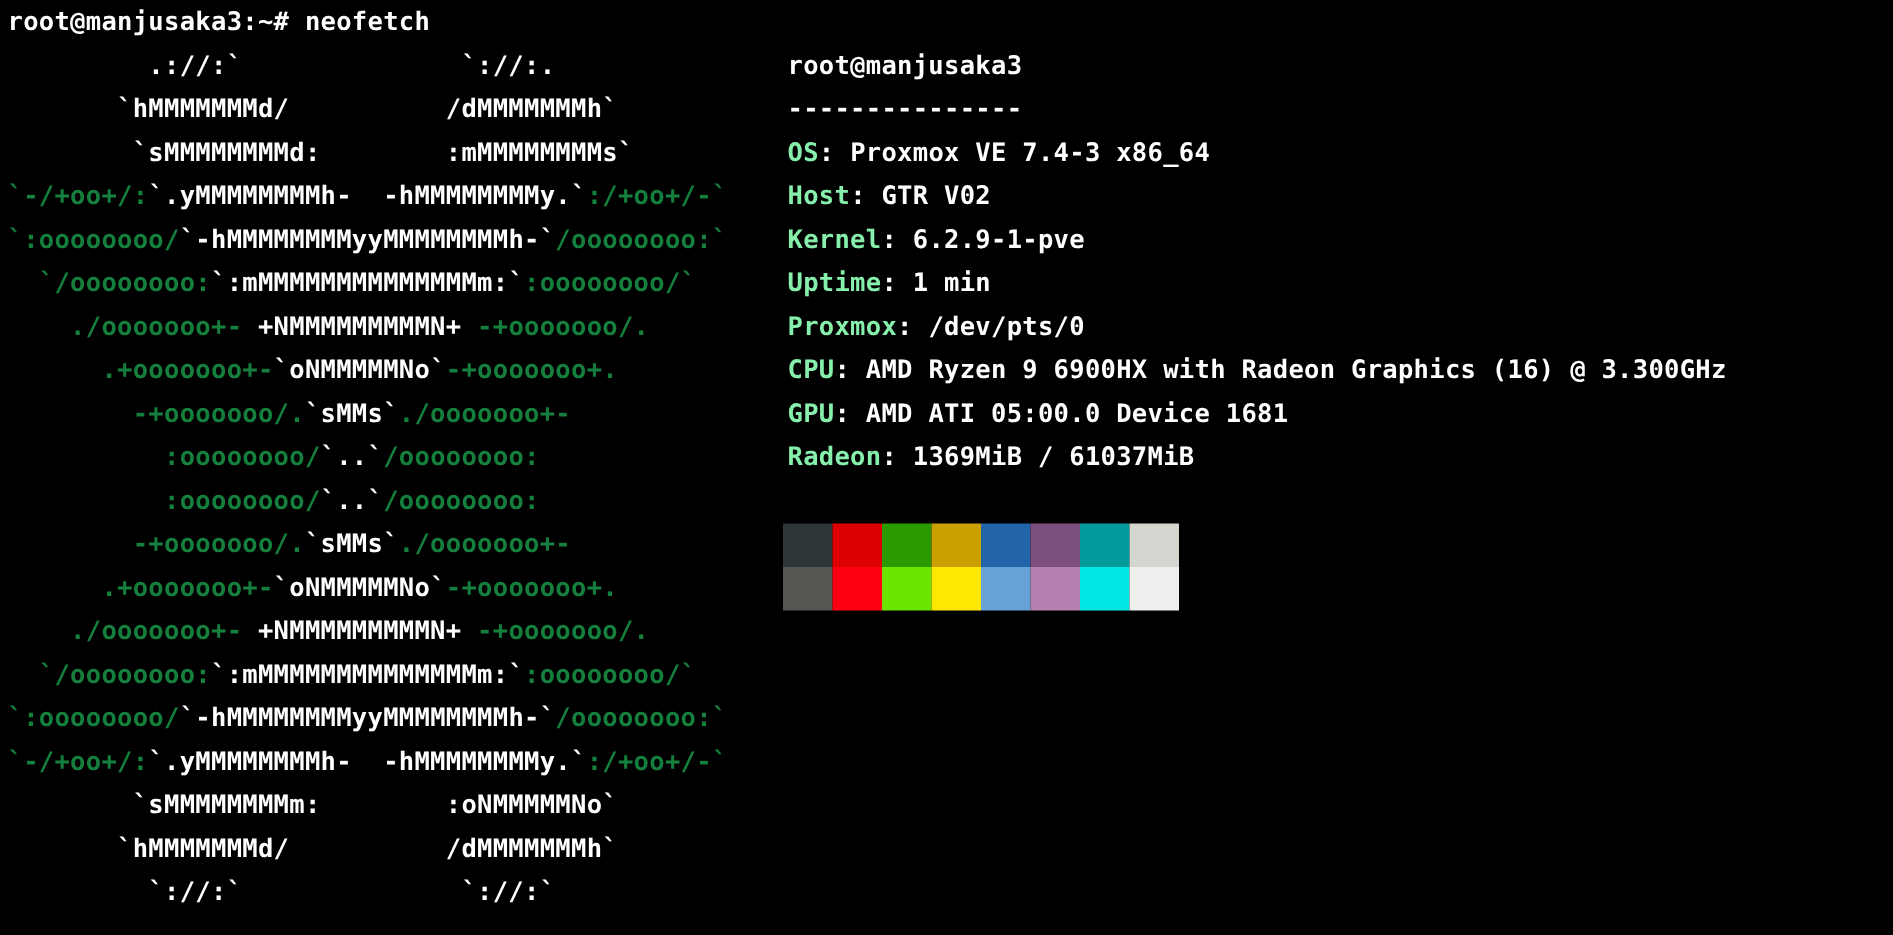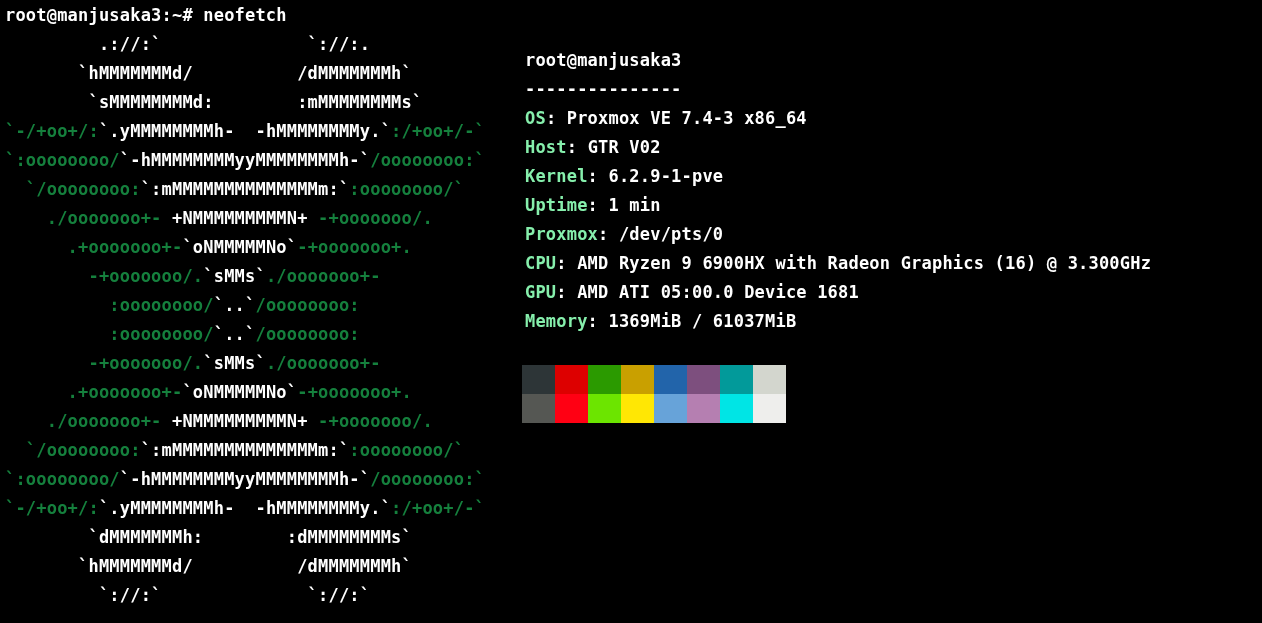--- a/index.html
+++ b/index.html
@@ -12,21 +12,21 @@
   }
   .term{position:absolute;inset:0;background:#000000;}
   .line{
     height:29px;line-height:29px;
     font-size:17px;letter-spacing:0.2px;
     white-space:pre;
   }
   .w{color:#ffffff;}
   .o{color:#15803d;}
   .left{position:absolute;left:5px;top:1px;}
-  .info{position:absolute;left:525px;top:46px;text-decoration:underline;}
+  .info{position:absolute;left:525px;top:30px;text-decoration:underline;}
   .label{color:#86efac;}
   .palette{margin-left:-3px;}
   .palette-row{display:flex;height:29px;}
   .swatch{width:33px;height:29px;}
 </style>
 </head>
 <body>
 
 <div class="term">
 
@@ -43,38 +43,38 @@
         <div class="line"><span class="o">      .+ooooooo+-</span><span class="w">`oNMMMMMNo`</span><span class="o">-+ooooooo+.</span></div>
         <div class="line"><span class="o">        -+ooooooo/.</span><span class="w">`sMMs`</span><span class="o">./ooooooo+-</span></div>
         <div class="line"><span class="o">          :oooooooo/</span><span class="w">`..`</span><span class="o">/oooooooo:</span></div>
         <div class="line"><span class="o">          :oooooooo/</span><span class="w">`..`</span><span class="o">/oooooooo:</span></div>
         <div class="line"><span class="o">        -+ooooooo/.</span><span class="w">`sMMs`</span><span class="o">./ooooooo+-</span></div>
         <div class="line"><span class="o">      .+ooooooo+-</span><span class="w">`oNMMMMMNo`</span><span class="o">-+ooooooo+.</span></div>
         <div class="line"><span class="o">    ./ooooooo+-</span><span class="w"> +NMMMMMMMMMN+ </span><span class="o">-+ooooooo/.</span></div>
         <div class="line"><span class="o">  `/oooooooo:</span><span class="w">`:mMMMMMMMMMMMMMMm:`</span><span class="o">:oooooooo/`</span></div>
         <div class="line"><span class="o">`:oooooooo/</span><span class="w">`-hMMMMMMMMyyMMMMMMMMh-`</span><span class="o">/oooooooo:`</span></div>
         <div class="line"><span class="o">`-/+oo+/:</span><span class="w">`.yMMMMMMMMh-  -hMMMMMMMMy.`</span><span class="o">:/+oo+/-`</span></div>
-        <div class="line"><span class="w">        `dMMMMMMMh:        :dMMMMMMMMs`</span></div>
+        <div class="line"><span class="w">        `sMMMMMMMMm:        :oNMMMMMNo`</span></div>
         <div class="line"><span class="w">       `hMMMMMMMd/          /dMMMMMMMh`</span></div>
         <div class="line"><span class="w">         `://:`              `://:`</span></div>
       </div>
   </div>
 
   <div class="info">
     <div class="line w">root@manjusaka3</div>
     <div class="line w">---------------</div>
     <div>
         <div class="line"><span class="label">OS</span><span class="w">: </span><span class="w">Proxmox VE 7.4-3 x86_64</span></div>
         <div class="line"><span class="label">Host</span><span class="w">: </span><span class="w">GTR V02</span></div>
         <div class="line"><span class="label">Kernel</span><span class="w">: </span><span class="w">6.2.9-1-pve</span></div>
         <div class="line"><span class="label">Uptime</span><span class="w">: </span><span class="w">1 min</span></div>
         <div class="line"><span class="label">Proxmox</span><span class="w">: </span><span class="w">/dev/pts/0</span></div>
         <div class="line"><span class="label">CPU</span><span class="w">: </span><span class="w">AMD Ryzen 9 6900HX with Radeon Graphics (16) @ 3.300GHz</span></div>
         <div class="line"><span class="label">GPU</span><span class="w">: </span><span class="w">AMD ATI 05:00.0 Device 1681</span></div>
-        <div class="line"><span class="label">Memory</span><span class="w">: </span><span class="w">1369MiB / 61037MiB</span></div>
+        <div class="line"><span class="label">Radeon</span><span class="w">: </span><span class="w">1369MiB / 61037MiB</span></div>
       </div>
     <div class="line"></div>
     <div class="palette">
       <div class="palette-row">
           <div class="swatch" style="background: rgb(45, 53, 55);"></div>
           <div class="swatch" style="background: rgb(221, 0, 0);"></div>
           <div class="swatch" style="background: rgb(43, 154, 0);"></div>
           <div class="swatch" style="background: rgb(201, 160, 0);"></div>
           <div class="swatch" style="background: rgb(34, 100, 170);"></div>
           <div class="swatch" style="background: rgb(125, 79, 126);"></div>

